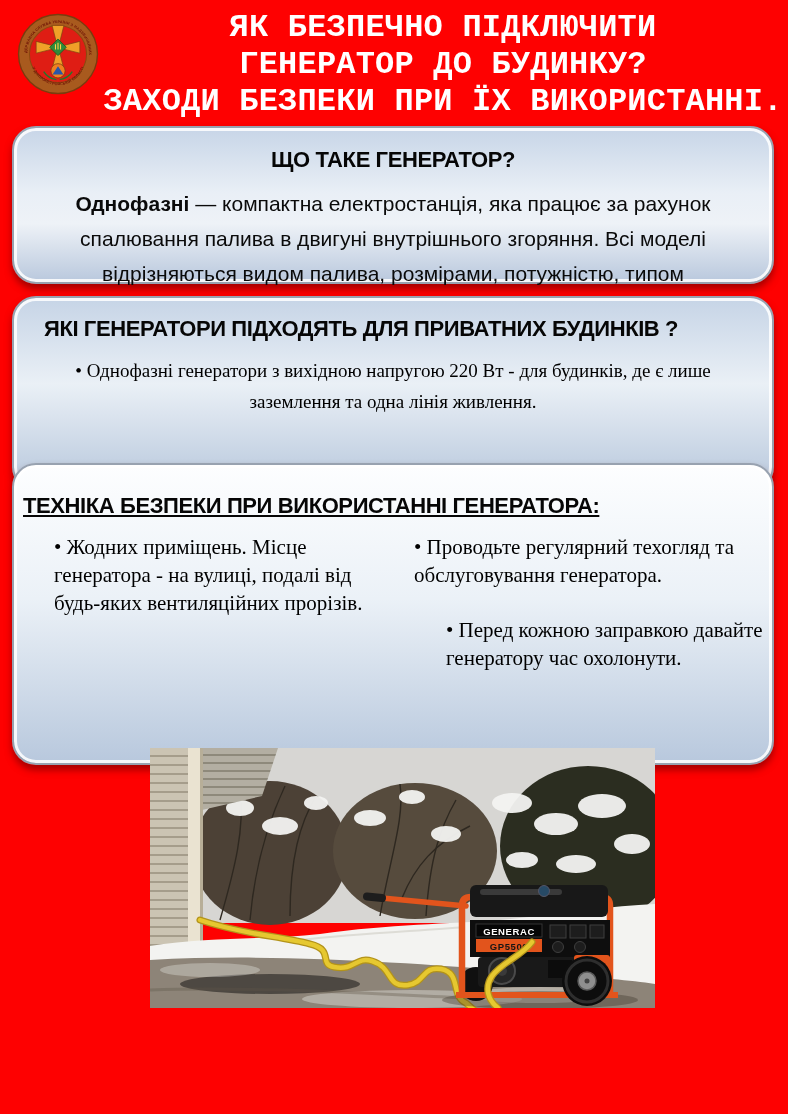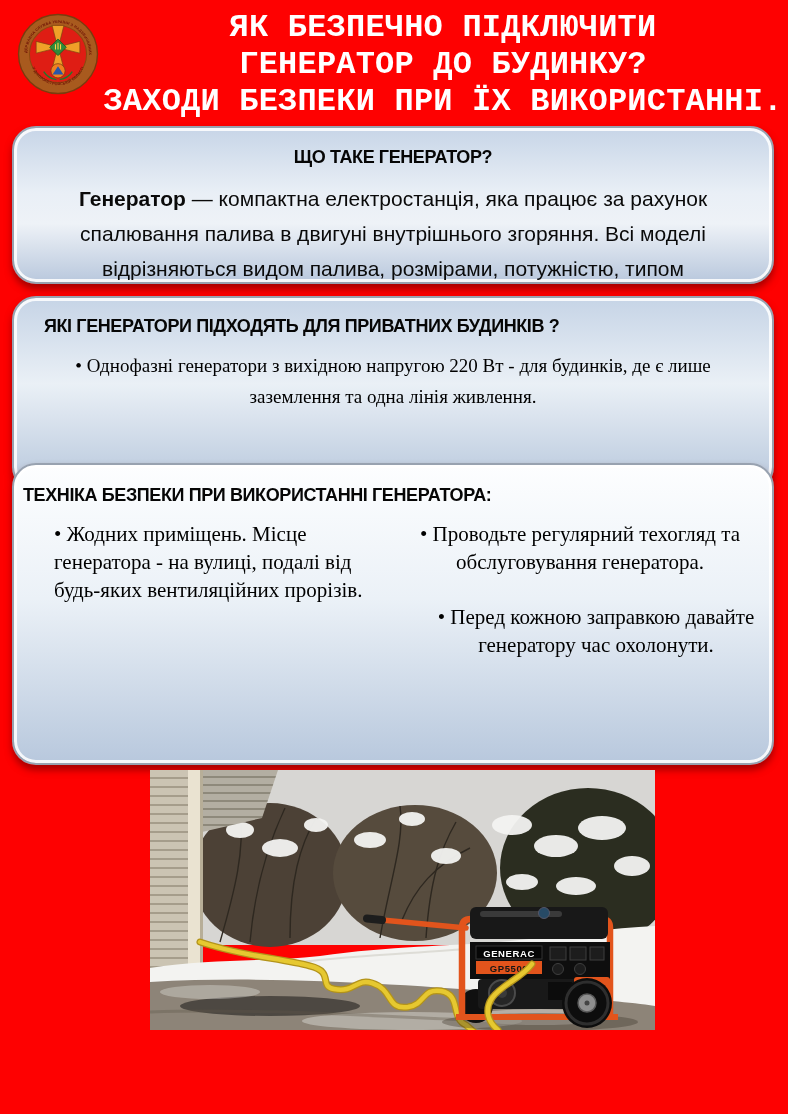--- a/index.html
+++ b/index.html
@@ -26,51 +26,51 @@
     box-shadow: inset 0 0 0 3px rgba(255,255,255,0.85), 0 5px 7px rgba(80,0,0,0.5);
   }
   .panel-1 { top:126px; height:158px;
     background:linear-gradient(180deg,#c7d5e7 0%,#e9eff6 42%,#eef2f7 62%,#b9c8dd 100%); }
   .panel-2 { top:296px; height:195px;
     background:linear-gradient(180deg,#c6d4e6 0%,#eaf0f6 45%,#b7c7dc 100%); }
   .panel-3 { top:463px; height:302px;
     background:linear-gradient(180deg,#fdfeff 0%,#ebf1f7 45%,#b8c8dd 100%); }
 
   .panel-heading {
-    font-weight:bold; color:#060606; font-size:18px; letter-spacing:-0.4px;
+    font-weight:bold; color:#060606; font-size:22px; letter-spacing:-0.4px;
   }
   .h-center { text-align:center; padding-top:19px; }
   .h-left2  { padding:18px 0 0 30px; }
-  .h-left3  { padding:20px 0 0 9px; }
+  .h-left3  { padding:28px 0 0 9px;text-decoration:underline; }
 
   .p1-body {
     margin-top:13px; padding:0 26px; text-align:center;
     font-size:21px; line-height:35px; color:#0a0a0a;
   }
   .p1-body .term { font-weight:bold; }
 
   .cols { display:flex; }
   .p2-cols { margin-top:13px; padding:0 24px; gap:16px; }
   .p2-col {
     flex:1; text-align:center; color:#000;
     font-family:"Liberation Serif", serif; font-size:19px; line-height:31px;
   }
-  .p3-cols { margin-top:14px; padding-left:40px; gap:16px; }
+  .p3-cols { margin-top:14px; padding-left:40px; gap:26px; }
   .p3-col {
     color:#000; font-family:"Liberation Serif", serif;
     font-size:21px; line-height:28px;
   }
   .p3-left  { width:334px; }
-  .p3-right { width:352px;text-align:center; }
+  .p3-right { width:352px; }
   .p3-col p { margin:0; }
   .p3-right p + p { margin-top:27px;margin-left:32px; }
 
   
   .photo {
-    position:absolute; left:150px; top:770px; width:505px; height:260px;
+    position:absolute; left:150px; top:748px; width:505px; height:260px;
   }
   .photo svg { display:block; }
 </style>
 </head>
 <body>
 
 <div class="page">
 
   <div class="logo">
     <svg viewBox="0 0 100 100" width="84" height="84">
@@ -104,21 +104,21 @@
 
   <div class="title">
     <div>ЯК БЕЗПЕЧНО ПІДКЛЮЧИТИ</div>
     <div>ГЕНЕРАТОР ДО БУДИНКУ?</div>
     <div>ЗАХОДИ БЕЗПЕКИ ПРИ ЇХ ВИКОРИСТАННІ.</div>
   </div>
 
   <div class="panel panel-1">
     <div class="panel-heading h-center">ЩО ТАКЕ ГЕНЕРАТОР?</div>
     <div class="p1-body">
-      <span class="term">Генератор</span><span> — компактна електростанція, яка працює за рахунок спалювання палива в двигуні внутрішнього згоряння. Всі моделі відрізняються видом палива, розмірами, потужністю, типом електричного струму.</span>
+      <span class="term">Однофазні</span><span> — компактна електростанція, яка працює за рахунок спалювання палива в двигуні внутрішнього згоряння. Всі моделі відрізняються видом палива, розмірами, потужністю, типом електричного струму.</span>
     </div>
   </div>
 
   <div class="panel panel-2">
     <div class="panel-heading h-left2">ЯКІ ГЕНЕРАТОРИ ПІДХОДЯТЬ ДЛЯ ПРИВАТНИХ БУДИНКІВ ?</div>
     <div class="cols p2-cols">
       <div class="p2-col">•  Однофазні генератори з вихідною напругою 220 Вт - для будинків, де є лише заземлення та одна лінія живлення.</div>
     </div>
   </div>
 

